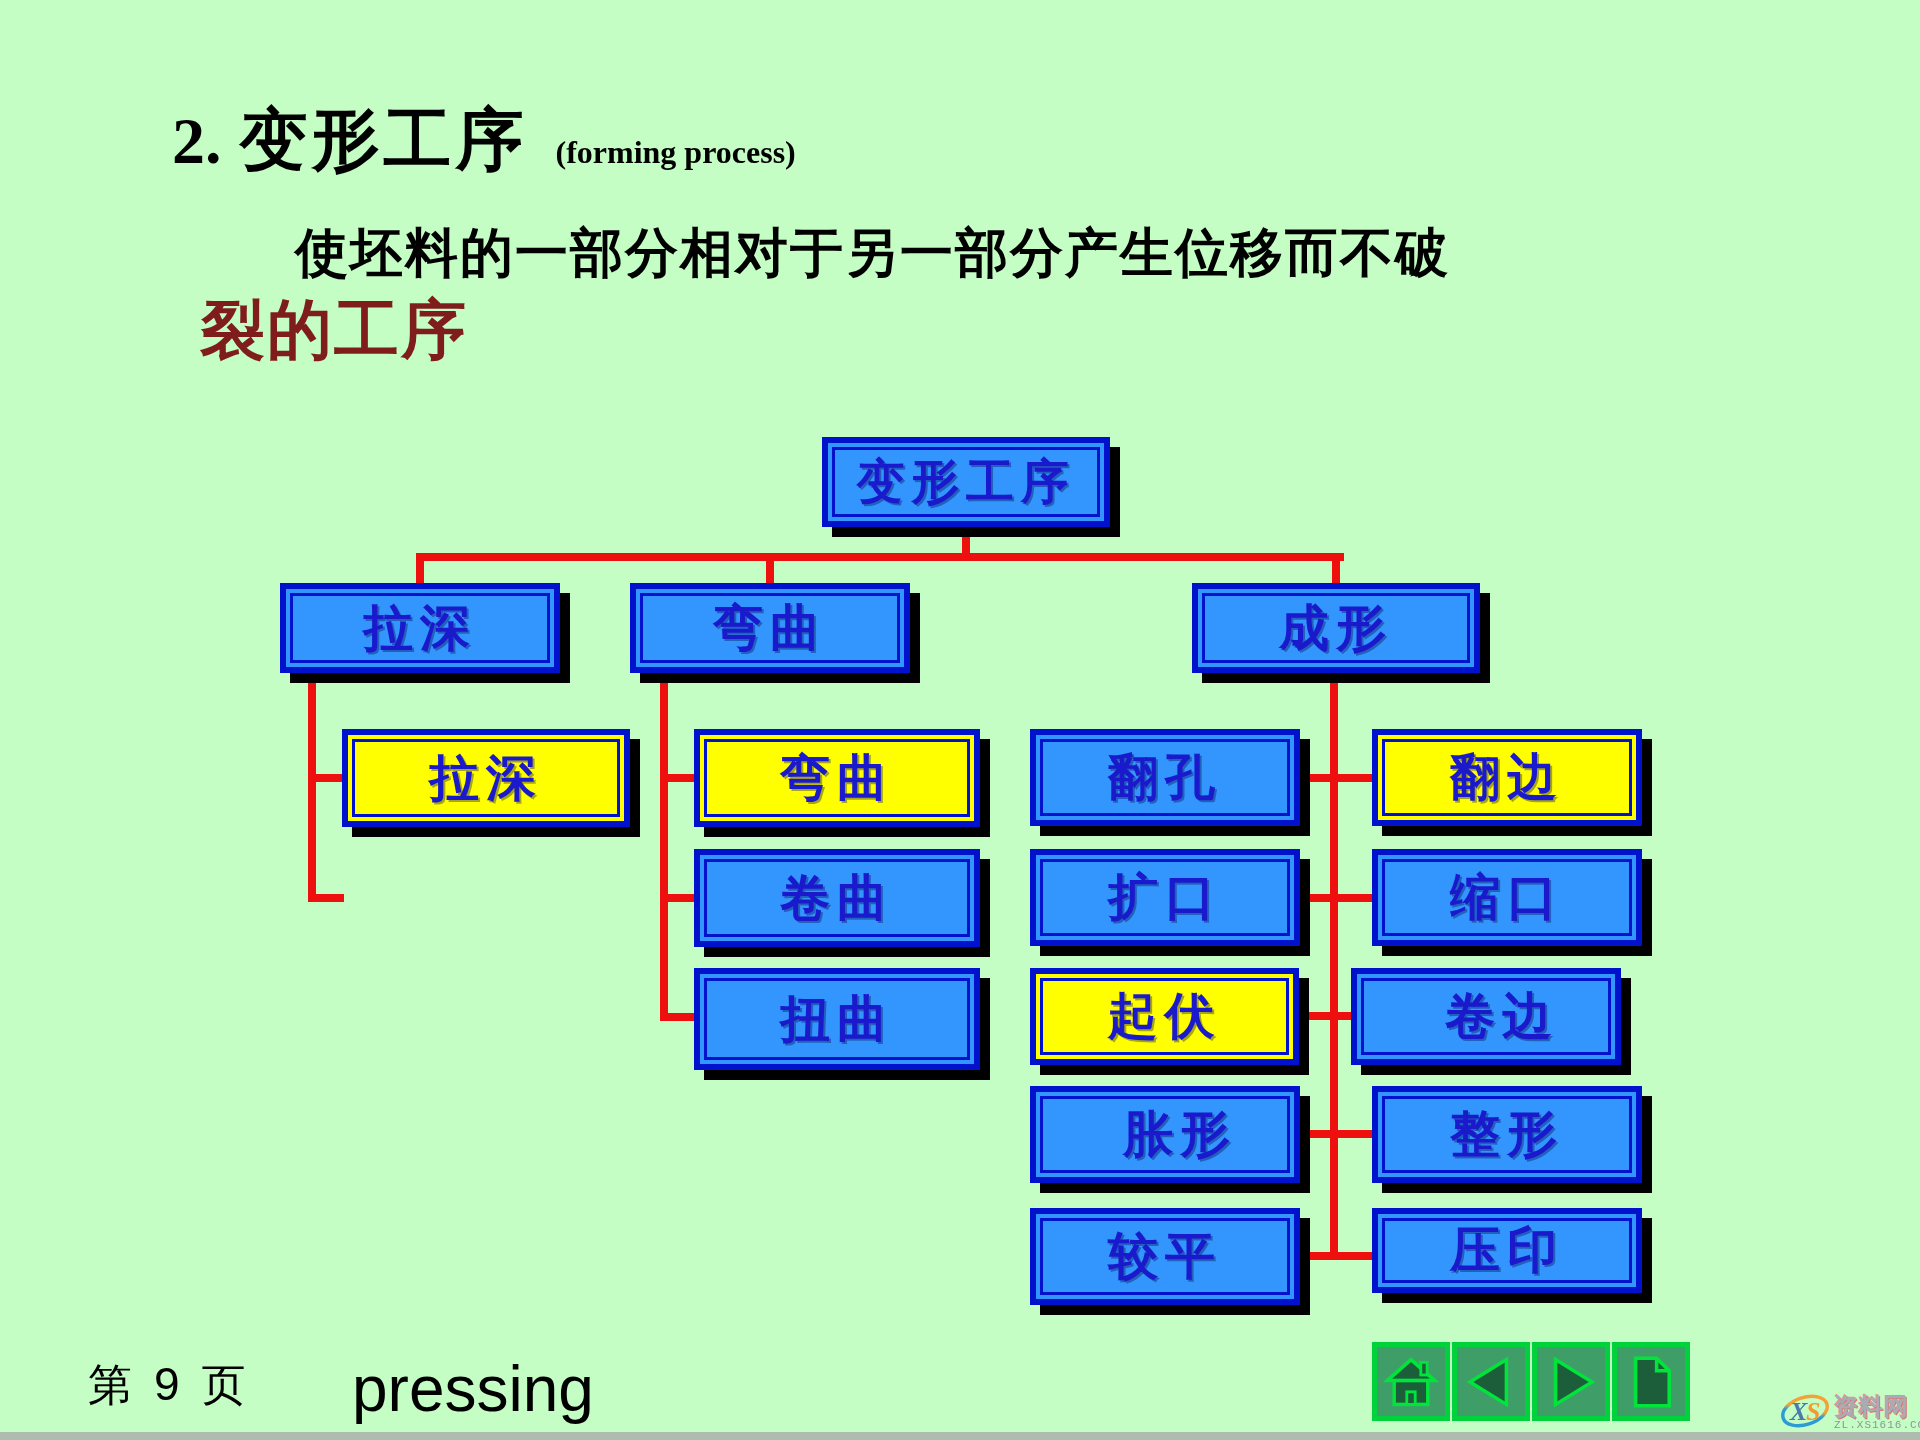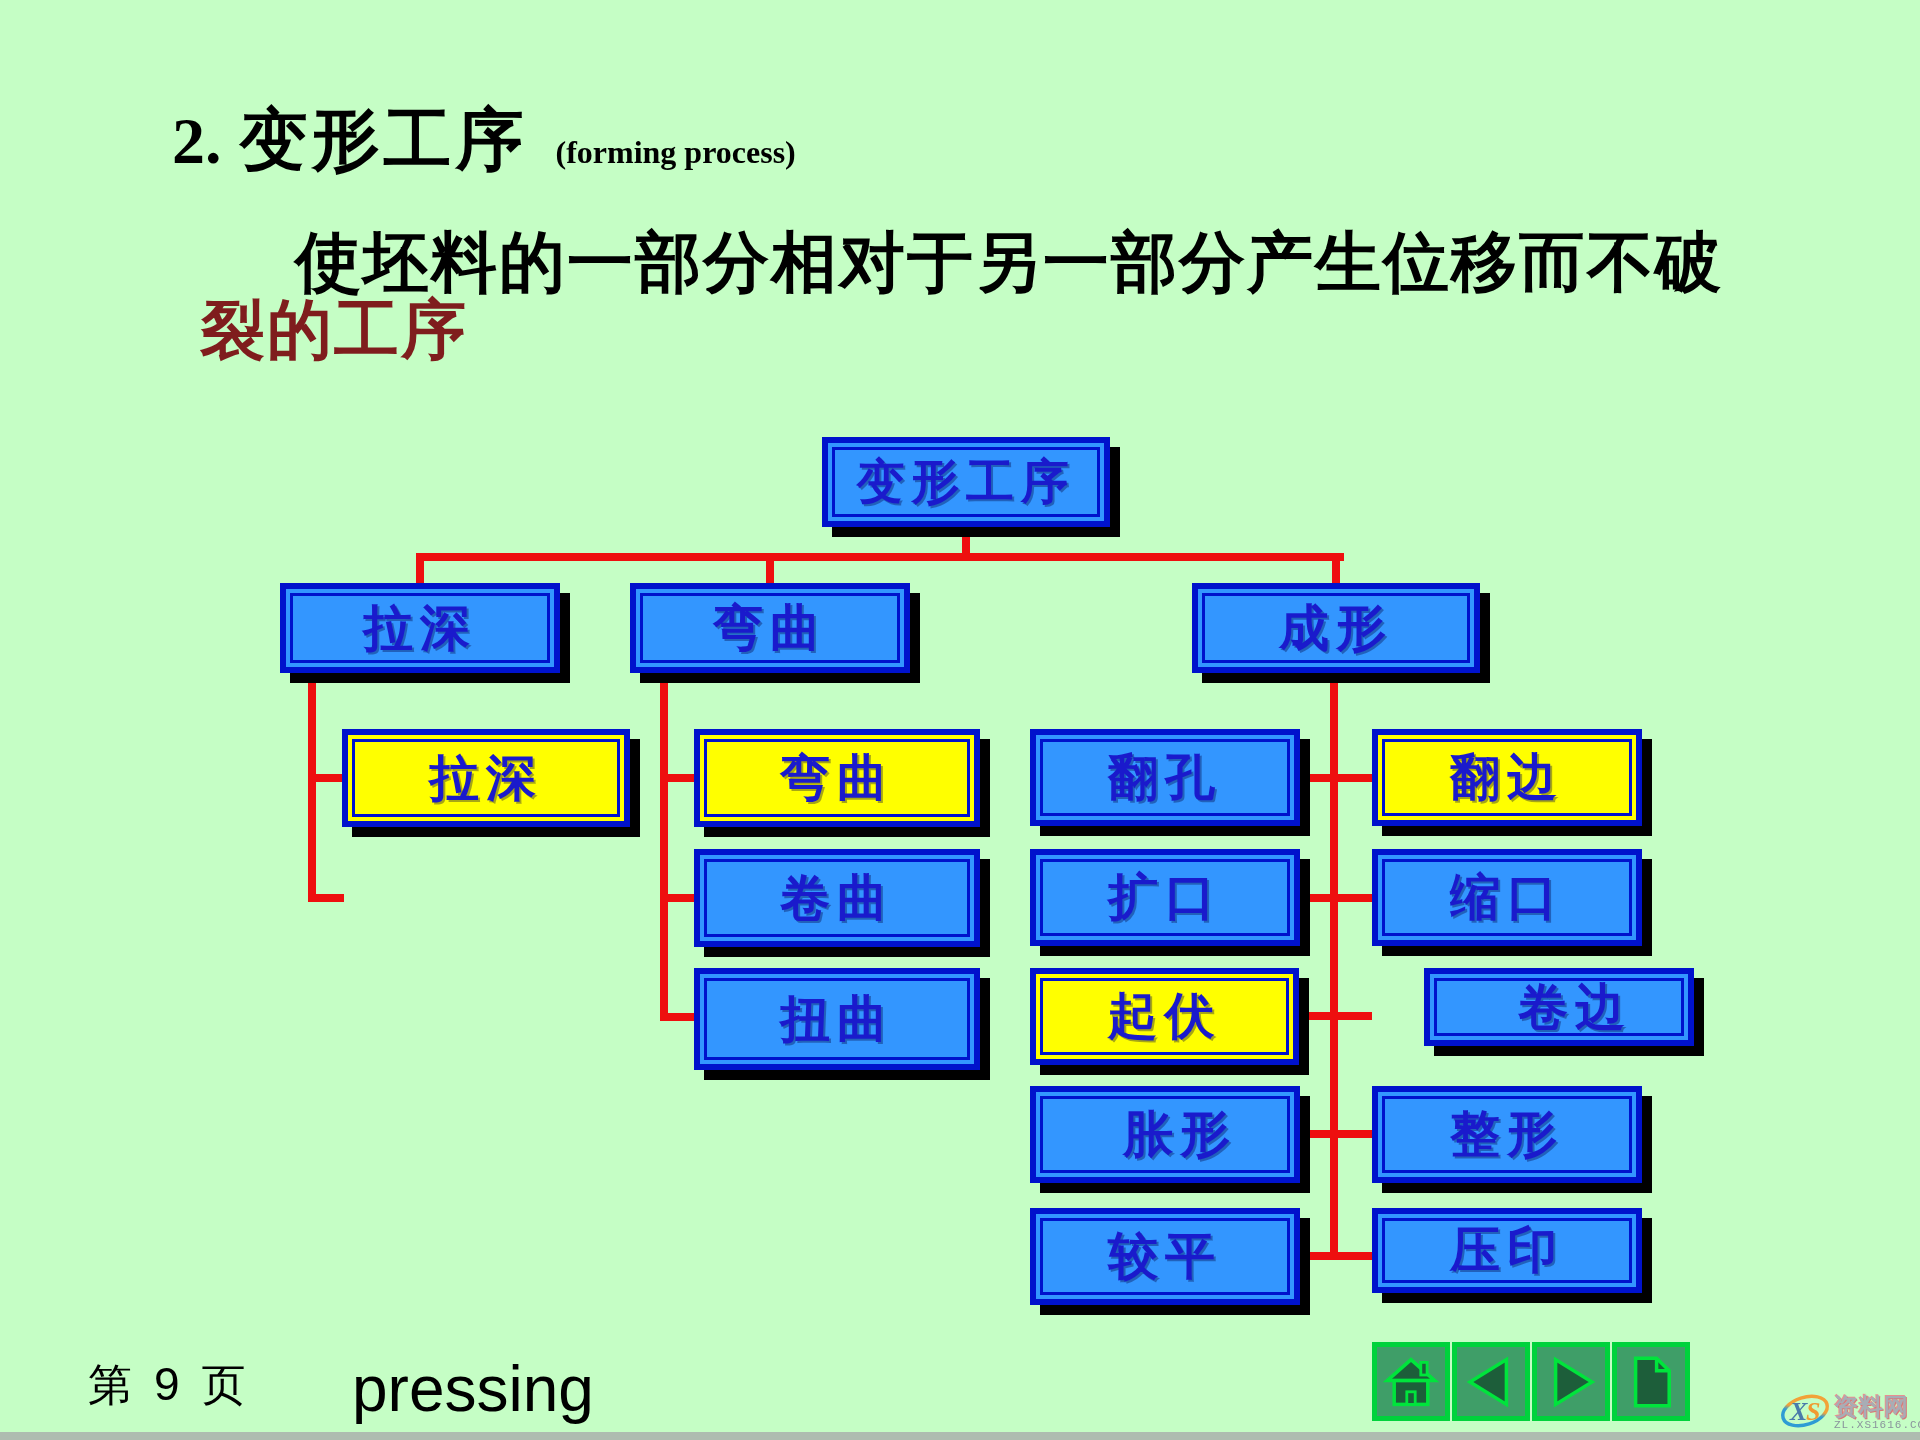--- a/index.html
+++ b/index.html
@@ -7,21 +7,21 @@
     position:relative;width:1920px;height:1440px;overflow:hidden;
     background:#c5fec5;
     font-family:"Liberation Sans","DejaVu Sans",sans-serif;
   }
   
   .title-row{position:absolute;left:172px;top:86px;display:flex;align-items:baseline;color:#000;}
   .title-num{font-family:"Liberation Serif","DejaVu Serif",serif;font-weight:bold;font-size:66px;}
   .title-zh{font-weight:bold;font-size:68px;margin-left:18px;letter-spacing:4px;}
   .title-en{font-family:"Liberation Serif","DejaVu Serif",serif;font-weight:bold;font-size:32px;margin-left:28px;margin-top:48px;}
   
-  .body-l1{position:absolute;left:295px;top:218px;font-size:66px;font-weight:bold;color:#000;letter-spacing:2px;white-space:nowrap;}
+  .body-l1{position:absolute;left:295px;top:218px;font-size:53px;font-weight:bold;color:#000;letter-spacing:2px;white-space:nowrap;}
   .body-l2{position:absolute;left:200px;top:286px;font-size:65px;font-weight:bold;color:#7f1d1d;letter-spacing:2px;white-space:nowrap;}
   
   .node{
     position:absolute;display:flex;align-items:center;justify-content:center;
     background:#3396ff;border:6px solid #0012cc;box-sizing:border-box;
     box-shadow:10px 10px 0 0 #000, inset 0 0 0 4px #3396ff, inset 0 0 0 7px #0012cc;
     color:#1a1acc;font-family:"Liberation Serif","DejaVu Serif",serif;
     font-weight:bold;font-size:50px;letter-spacing:0.14em;white-space:nowrap;
     text-shadow:2px 2px 0 rgba(0,0,60,0.35);
   }
@@ -95,21 +95,21 @@
   <div class="node" style="left:694px;top:968px;width:286px;height:102px;text-align:center;">扭曲</div>
 
   <div class="node" style="left:1030px;top:729px;width:270px;height:97px;">翻孔</div>
   <div class="node" style="left:1030px;top:849px;width:270px;height:97px;">扩口</div>
   <div class="node yellow" style="left:1030px;top:968px;width:269px;height:97px;">起伏</div>
   <div class="node" style="left:1030px;top:1086px;width:270px;height:97px;padding-left:30px;">胀形</div>
   <div class="node" style="left:1030px;top:1208px;width:270px;height:97px;">较平</div>
 
   <div class="node yellow" style="left:1372px;top:729px;width:270px;height:97px;">翻边</div>
   <div class="node" style="left:1372px;top:849px;width:270px;height:97px;">缩口</div>
-  <div class="node" style="left:1424px;top:968px;width:270px;height:78px;padding-left:32px;">卷边</div>
+  <div class="node" style="left:1351px;top:968px;width:270px;height:97px;padding-left:32px;">卷边</div>
   <div class="node" style="left:1372px;top:1086px;width:270px;height:97px;">整形</div>
   <div class="node" style="left:1372px;top:1208px;width:270px;height:85px;">压印</div>
 
   <div class="footer-page">
     <span>第</span>
     <span class="num">9</span>
     <span>页</span>
   </div>
   <div class="footer-caption">pressing</div>
 

